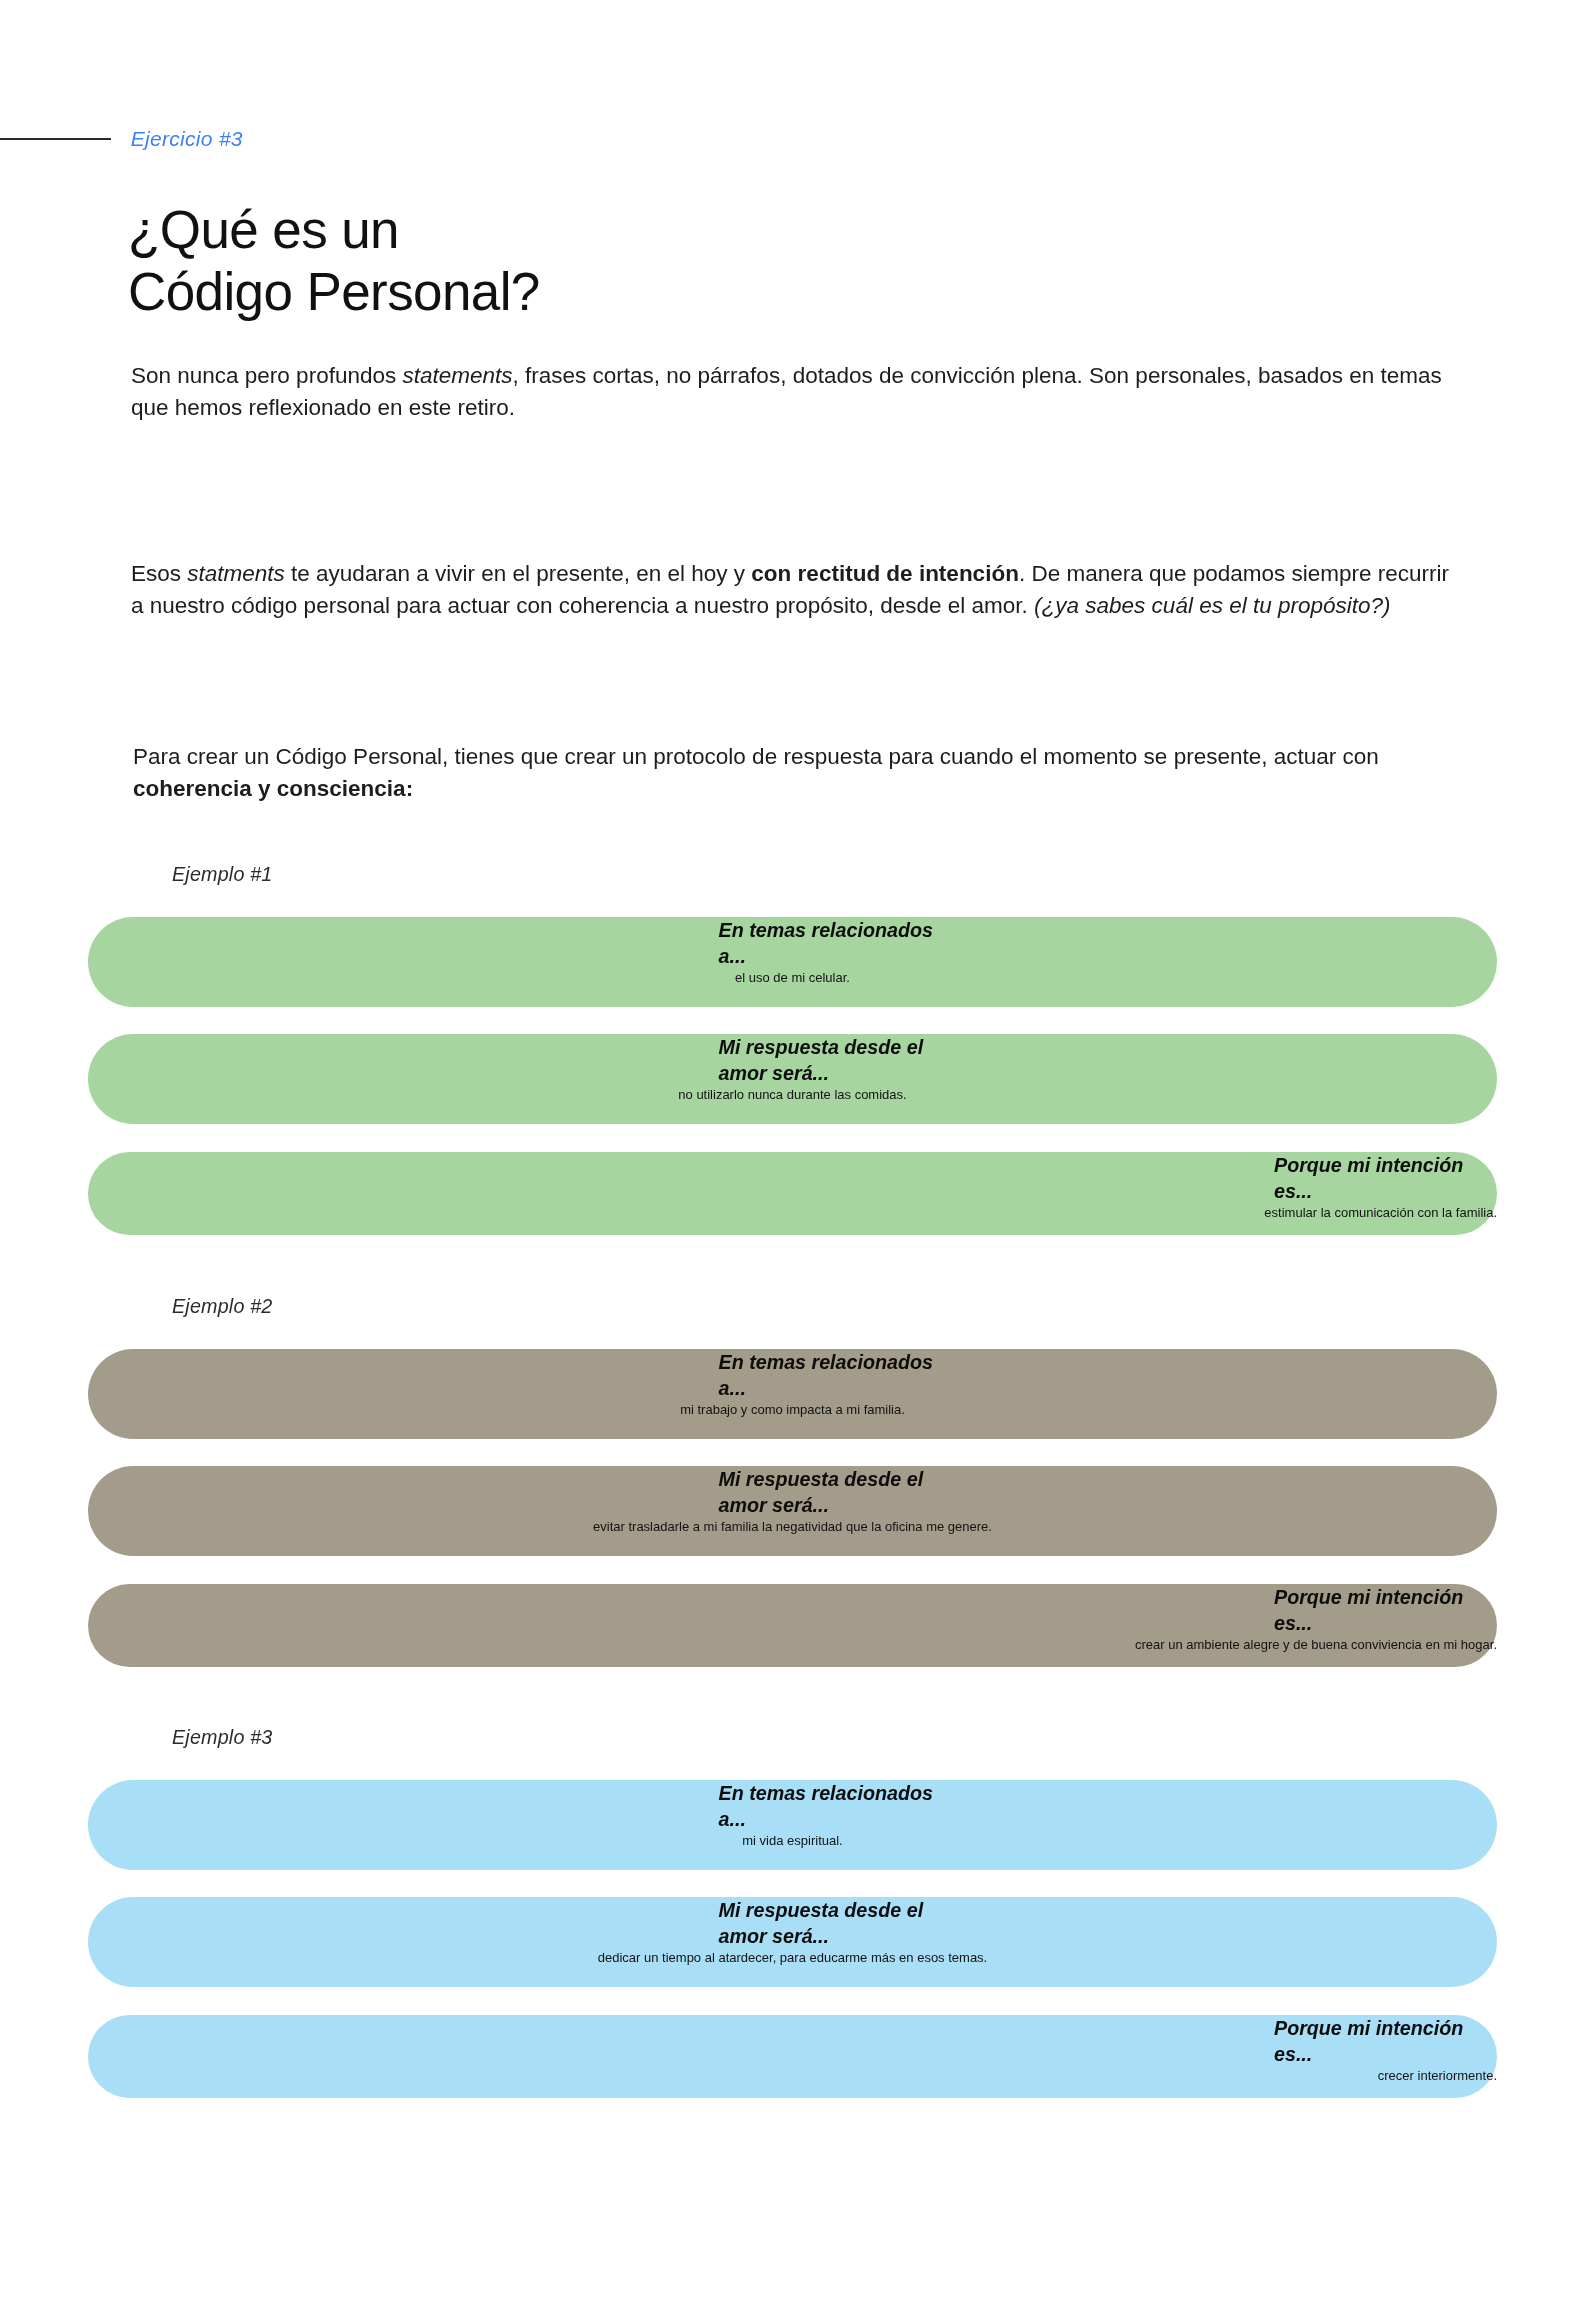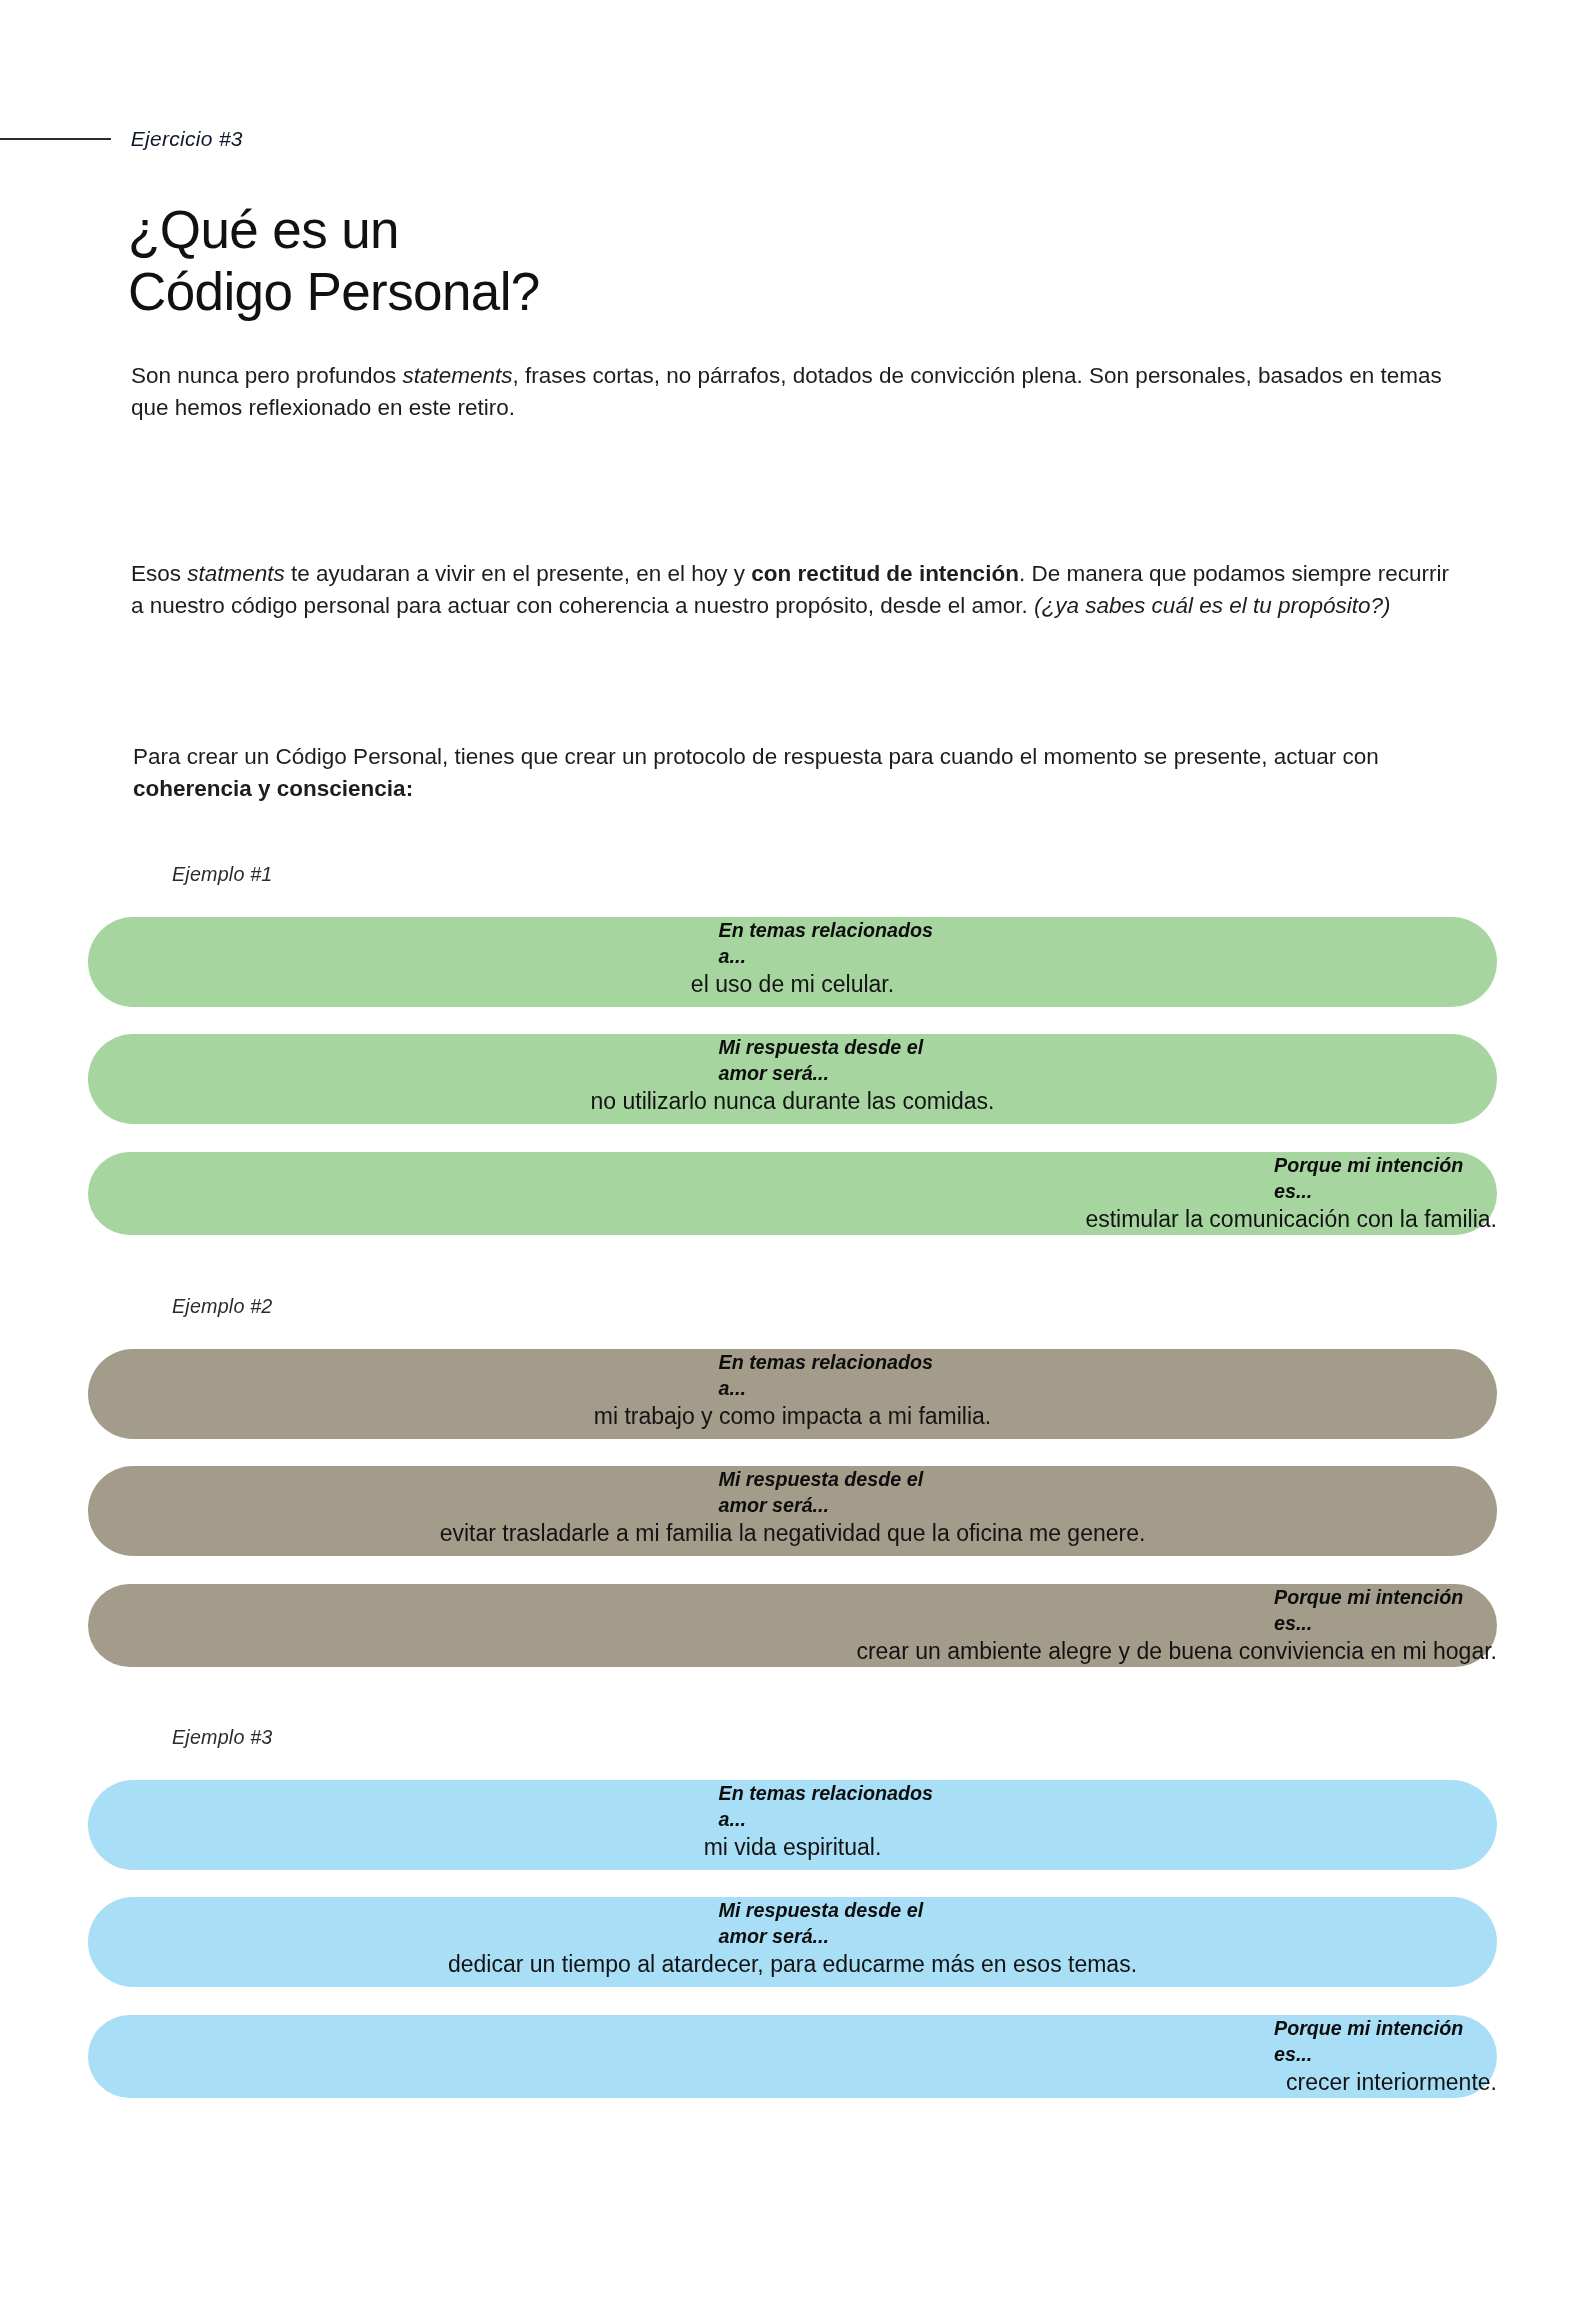--- a/index.html
+++ b/index.html
@@ -33,21 +33,21 @@
     width: 111px;
     height: 1.4px;
     background: #2b2b2b;
     flex: none;
   }
   .eyebrow-label {
     margin-left: 19.7px;
     font-size: 21px;
     font-style: italic;
     letter-spacing: 0.3px;
-    color: #0f172a;
+    color: #3b82f6;
     white-space: nowrap;
   }
 
   .title {
     position: absolute;
     left: 128px;
     top: 163px;
     width: 1194px;
     font-size: 53px;
     font-weight: normal;
@@ -102,21 +102,21 @@
     padding-left: 86px;
     box-sizing: border-box;
     font-size: 19.7px;
     font-weight: bold;
     font-style: italic;
     line-height: 1.32;
     color: #0d0d0d;
   }
   .pill .answer {
     flex: 1;
-    font-size: 23px;
+    font-size: 13px;
     line-height: 1.35;
     color: #131313;
   }
   .pill.center-prompt .prompt { padding-left: 97px; }
 
   
   .pill.h-tall { height: 90px; }
   .pill.h-short { height: 83px; align-items: flex-end; }
 
   

